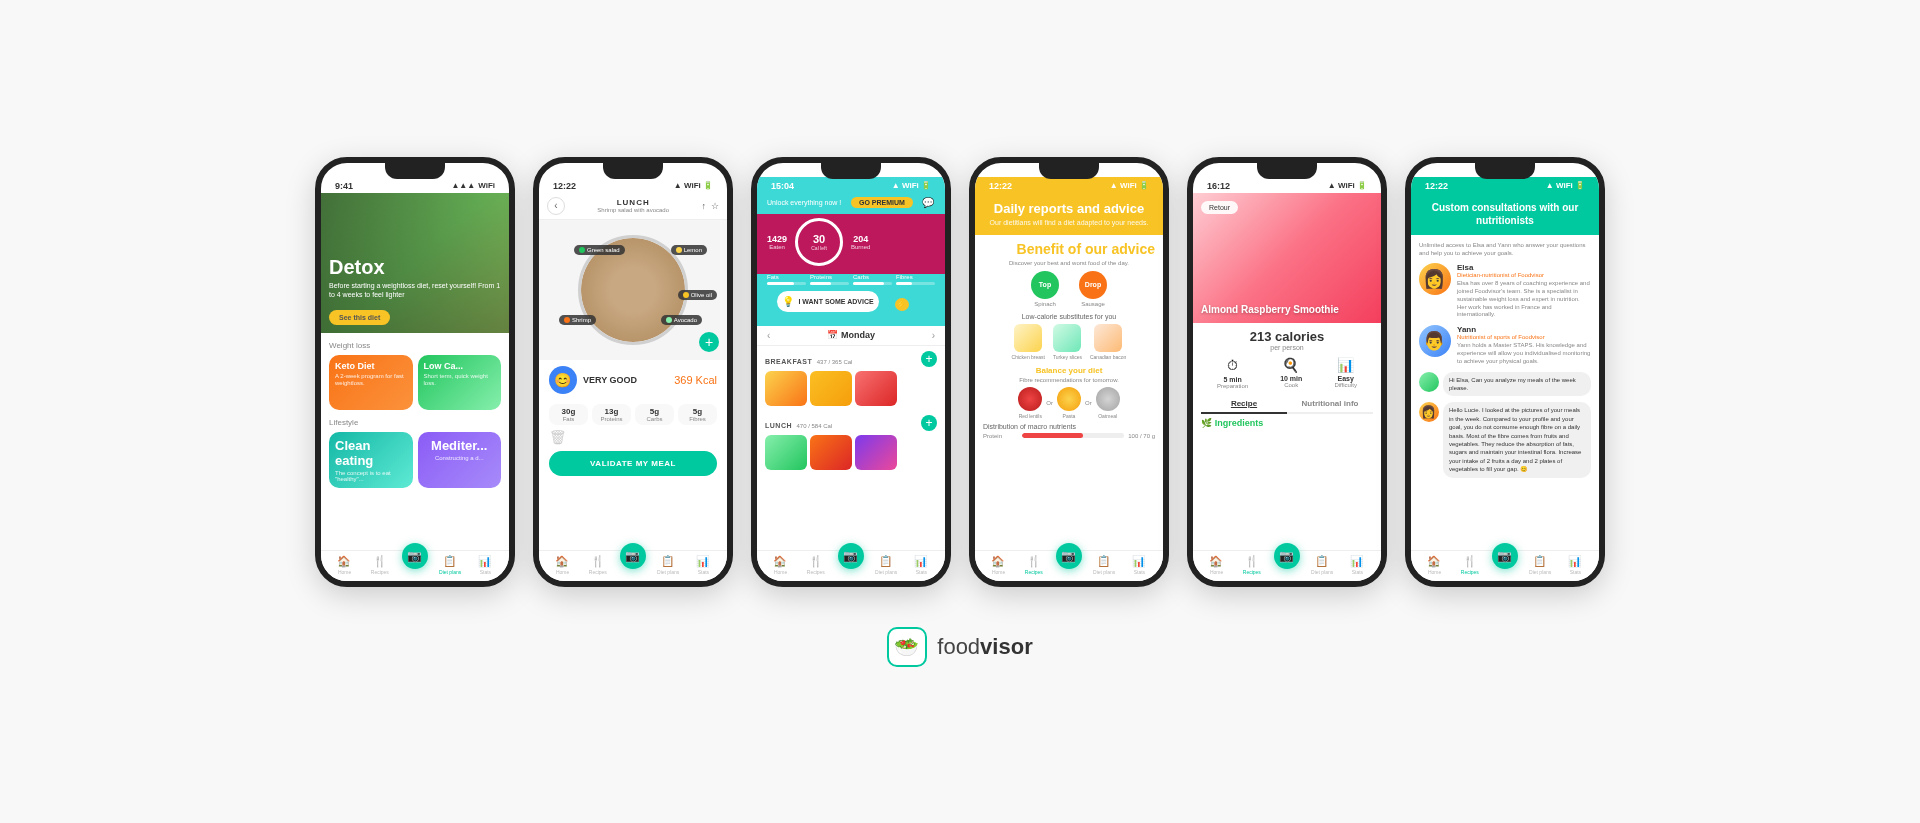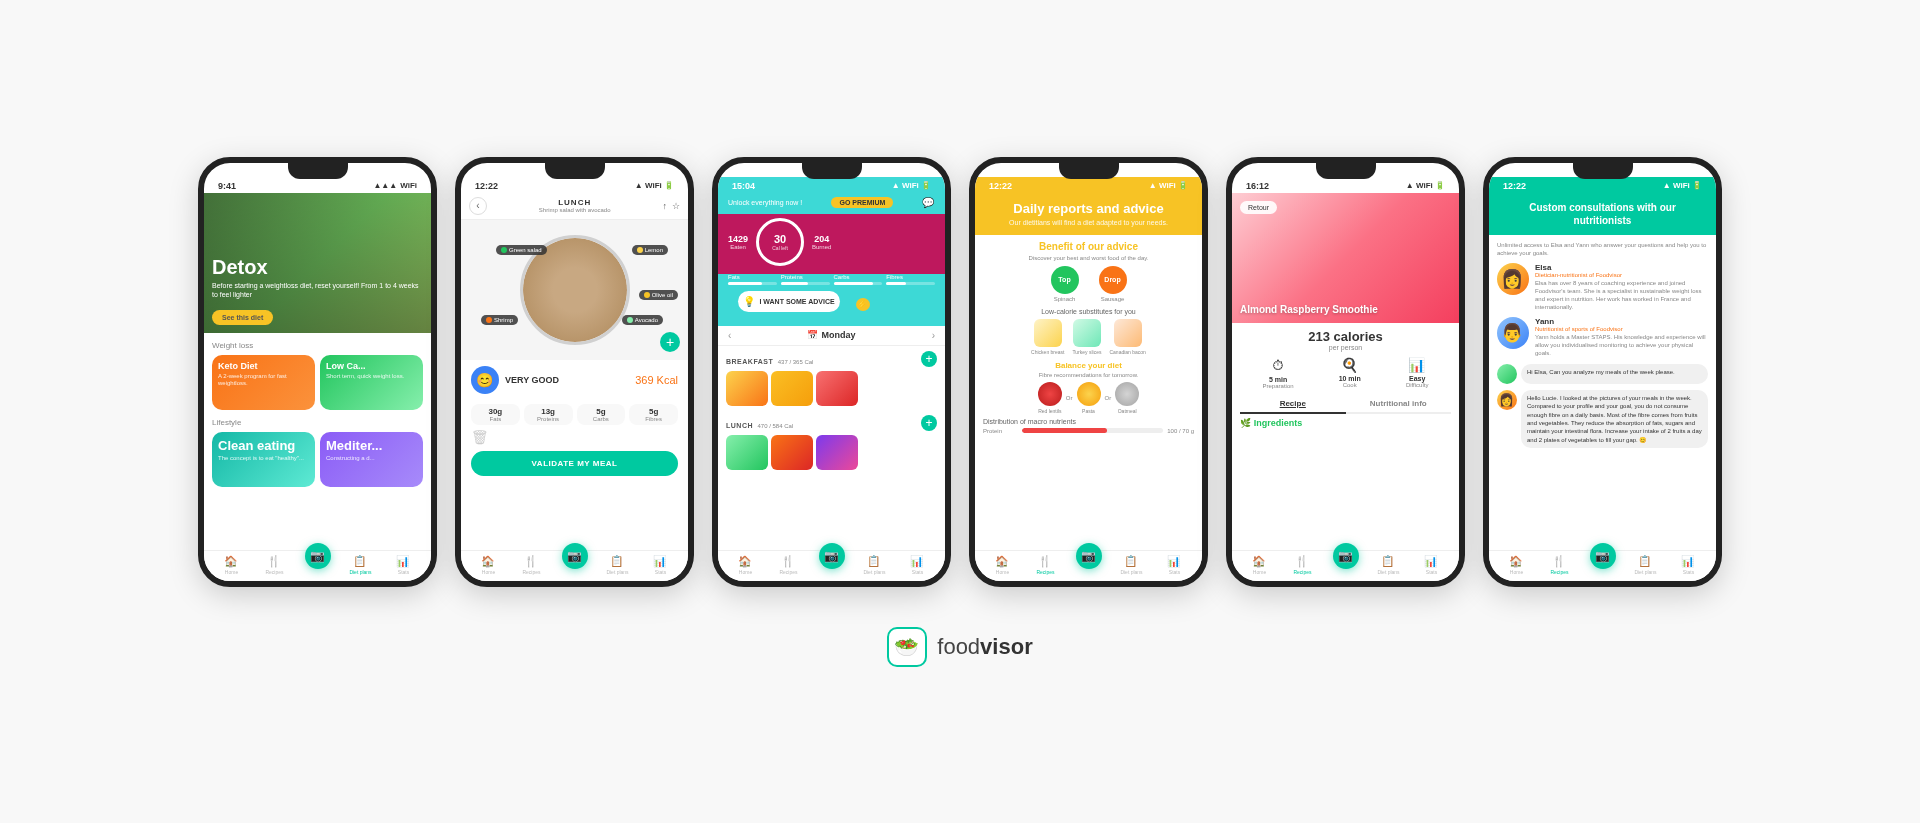--- a/index.html
+++ b/index.html
@@ -14,21 +14,21 @@
       padding: 20px;
     }
     .phones-row {
       display: flex;
       gap: 18px;
       align-items: flex-end;
       justify-content: center;
       margin-bottom: 30px;
     }
     .phone {
-      width: 239px;
+      width: 200px;
       height: 430px;
       background: #fff;
       border-radius: 32px;
       border: 6px solid #222;
       box-shadow: 0 8px 30px rgba(0,0,0,0.18);
       overflow: hidden;
       position: relative;
       display: flex;
       flex-direction: column;
     }
@@ -100,21 +100,21 @@
     .diet-card .card-title { color: #fff; font-size: 9px; font-weight: 700; margin-bottom: 2px; }
     .diet-card .card-sub { color: rgba(255,255,255,0.85); font-size: 6px; line-height: 1.3; }
     .lifestyle-cards { display: flex; gap: 5px; }
     .lifestyle-card {
       flex: 1;
       border-radius: 10px;
       padding: 6px;
       min-height: 55px;
     }
     .lifestyle-card.teal { background: linear-gradient(135deg, #14b8a6, #5eead4); }
-    .lifestyle-card.purple { background: linear-gradient(135deg, #8b5cf6, #a78bfa); }
+    .lifestyle-card.purple { background: linear-gradient(135deg, #8b5cf6, #a78bfa); text-align: center; }
     .lifestyle-card .card-title { color: #fff; font-size: 13px; font-weight: 700; margin-bottom: 2px; }
     .lifestyle-card .card-sub { color: rgba(255,255,255,0.85); font-size: 6px; }
 
     
     .phone2-header {
       background: #fff;
       padding: 4px 8px;
       display: flex;
       align-items: center;
       justify-content: space-between;
@@ -326,21 +326,21 @@
 
     
     .phone4-header {
       background: #f7c325;
       padding: 8px 10px;
       text-align: center;
     }
     .phone4-title { font-size: 13px; font-weight: 800; color: #fff; }
     .phone4-subtitle { font-size: 7px; color: rgba(255,255,255,0.9); margin-top: 2px; line-height: 1.3; }
     .phone4-content { padding: 6px 8px; flex: 1; overflow: hidden; }
-    .benefit-title { font-size: 10px; font-weight: 700; color: #f7c325; text-align: center; margin-bottom: 3px; }
+    .benefit-title { font-size: 14px; font-weight: 700; color: #f7c325; text-align: right; margin-bottom: 3px; }
     .benefit-sub { font-size: 6px; color: #888; text-align: center; margin-bottom: 5px; }
     .top-drop-row { display: flex; justify-content: center; gap: 20px; margin-bottom: 6px; }
     .top-item, .drop-item { display: flex; flex-direction: column; align-items: center; }
     .badge-circle {
       width: 28px; height: 28px;
       border-radius: 50%;
       display: flex; align-items: center; justify-content: center;
       font-size: 7px; font-weight: 700; color: #fff;
       margin-bottom: 2px;
     }

